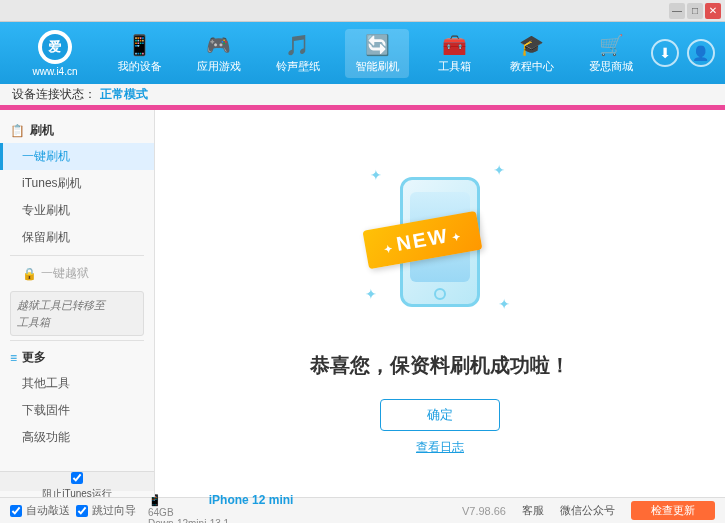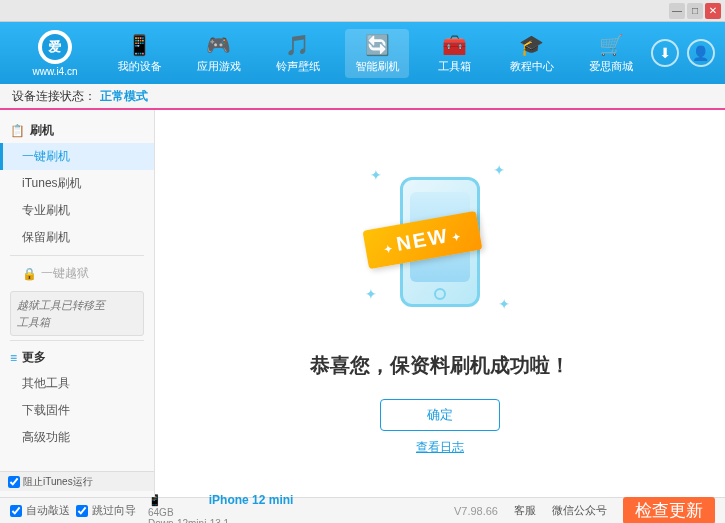--- a/index.html
+++ b/index.html
@@ -81,21 +81,21 @@
       display: flex; align-items: center; justify-content: center;
       color: white;
       font-size: 14px;
       cursor: pointer;
     }
 
     
     .status-bar {
       height: 26px;
       background: #f5f5f5;
-      border-bottom: 2px solid #ec4899;
+      border-bottom: 5px solid #ec4899;
       display: flex;
       align-items: center;
       padding: 0 12px;
       font-size: 12px;
       color: #666;
     }
     .status-bar .status-label { color: #333; margin-right: 4px; }
     .status-bar .status-value { color: #1a9de0; font-weight: bold; }
 
     
@@ -279,41 +279,42 @@
       margin-left: auto;
       display: flex;
       align-items: center;
       gap: 16px;
     }
     .version-text { color: #999; font-size: 11px; }
     .bottom-link { color: #555; font-size: 11px; cursor: pointer; }
     .update-btn {
       background: #ff6b35;
       color: white;
-      padding: 2px 12px;
+      padding: 2px 20px;
       border-radius: 3px;
-      font-size: 17px;
+      font-size: 11px;
       cursor: pointer;
       border: none;
     }
 
     .itunes-bar {
       position: absolute;
       bottom: 0;
       left: 0;
       width: 155px;
       height: 20px;
       background: #f0f0f0;
       border-top: 1px solid #ddd;
       display: flex;
       align-items: center;
       padding: 0 8px;
       font-size: 10px;
       color: #555;
       gap: 3px;
+      flex-direction: column;
     }
   </style>
 </head>
 <body>
 
 <div class="title-bar">
   <div class="title-bar-btn">—</div>
   <div class="title-bar-btn">□</div>
   <div class="title-bar-btn close">✕</div>
 </div>

